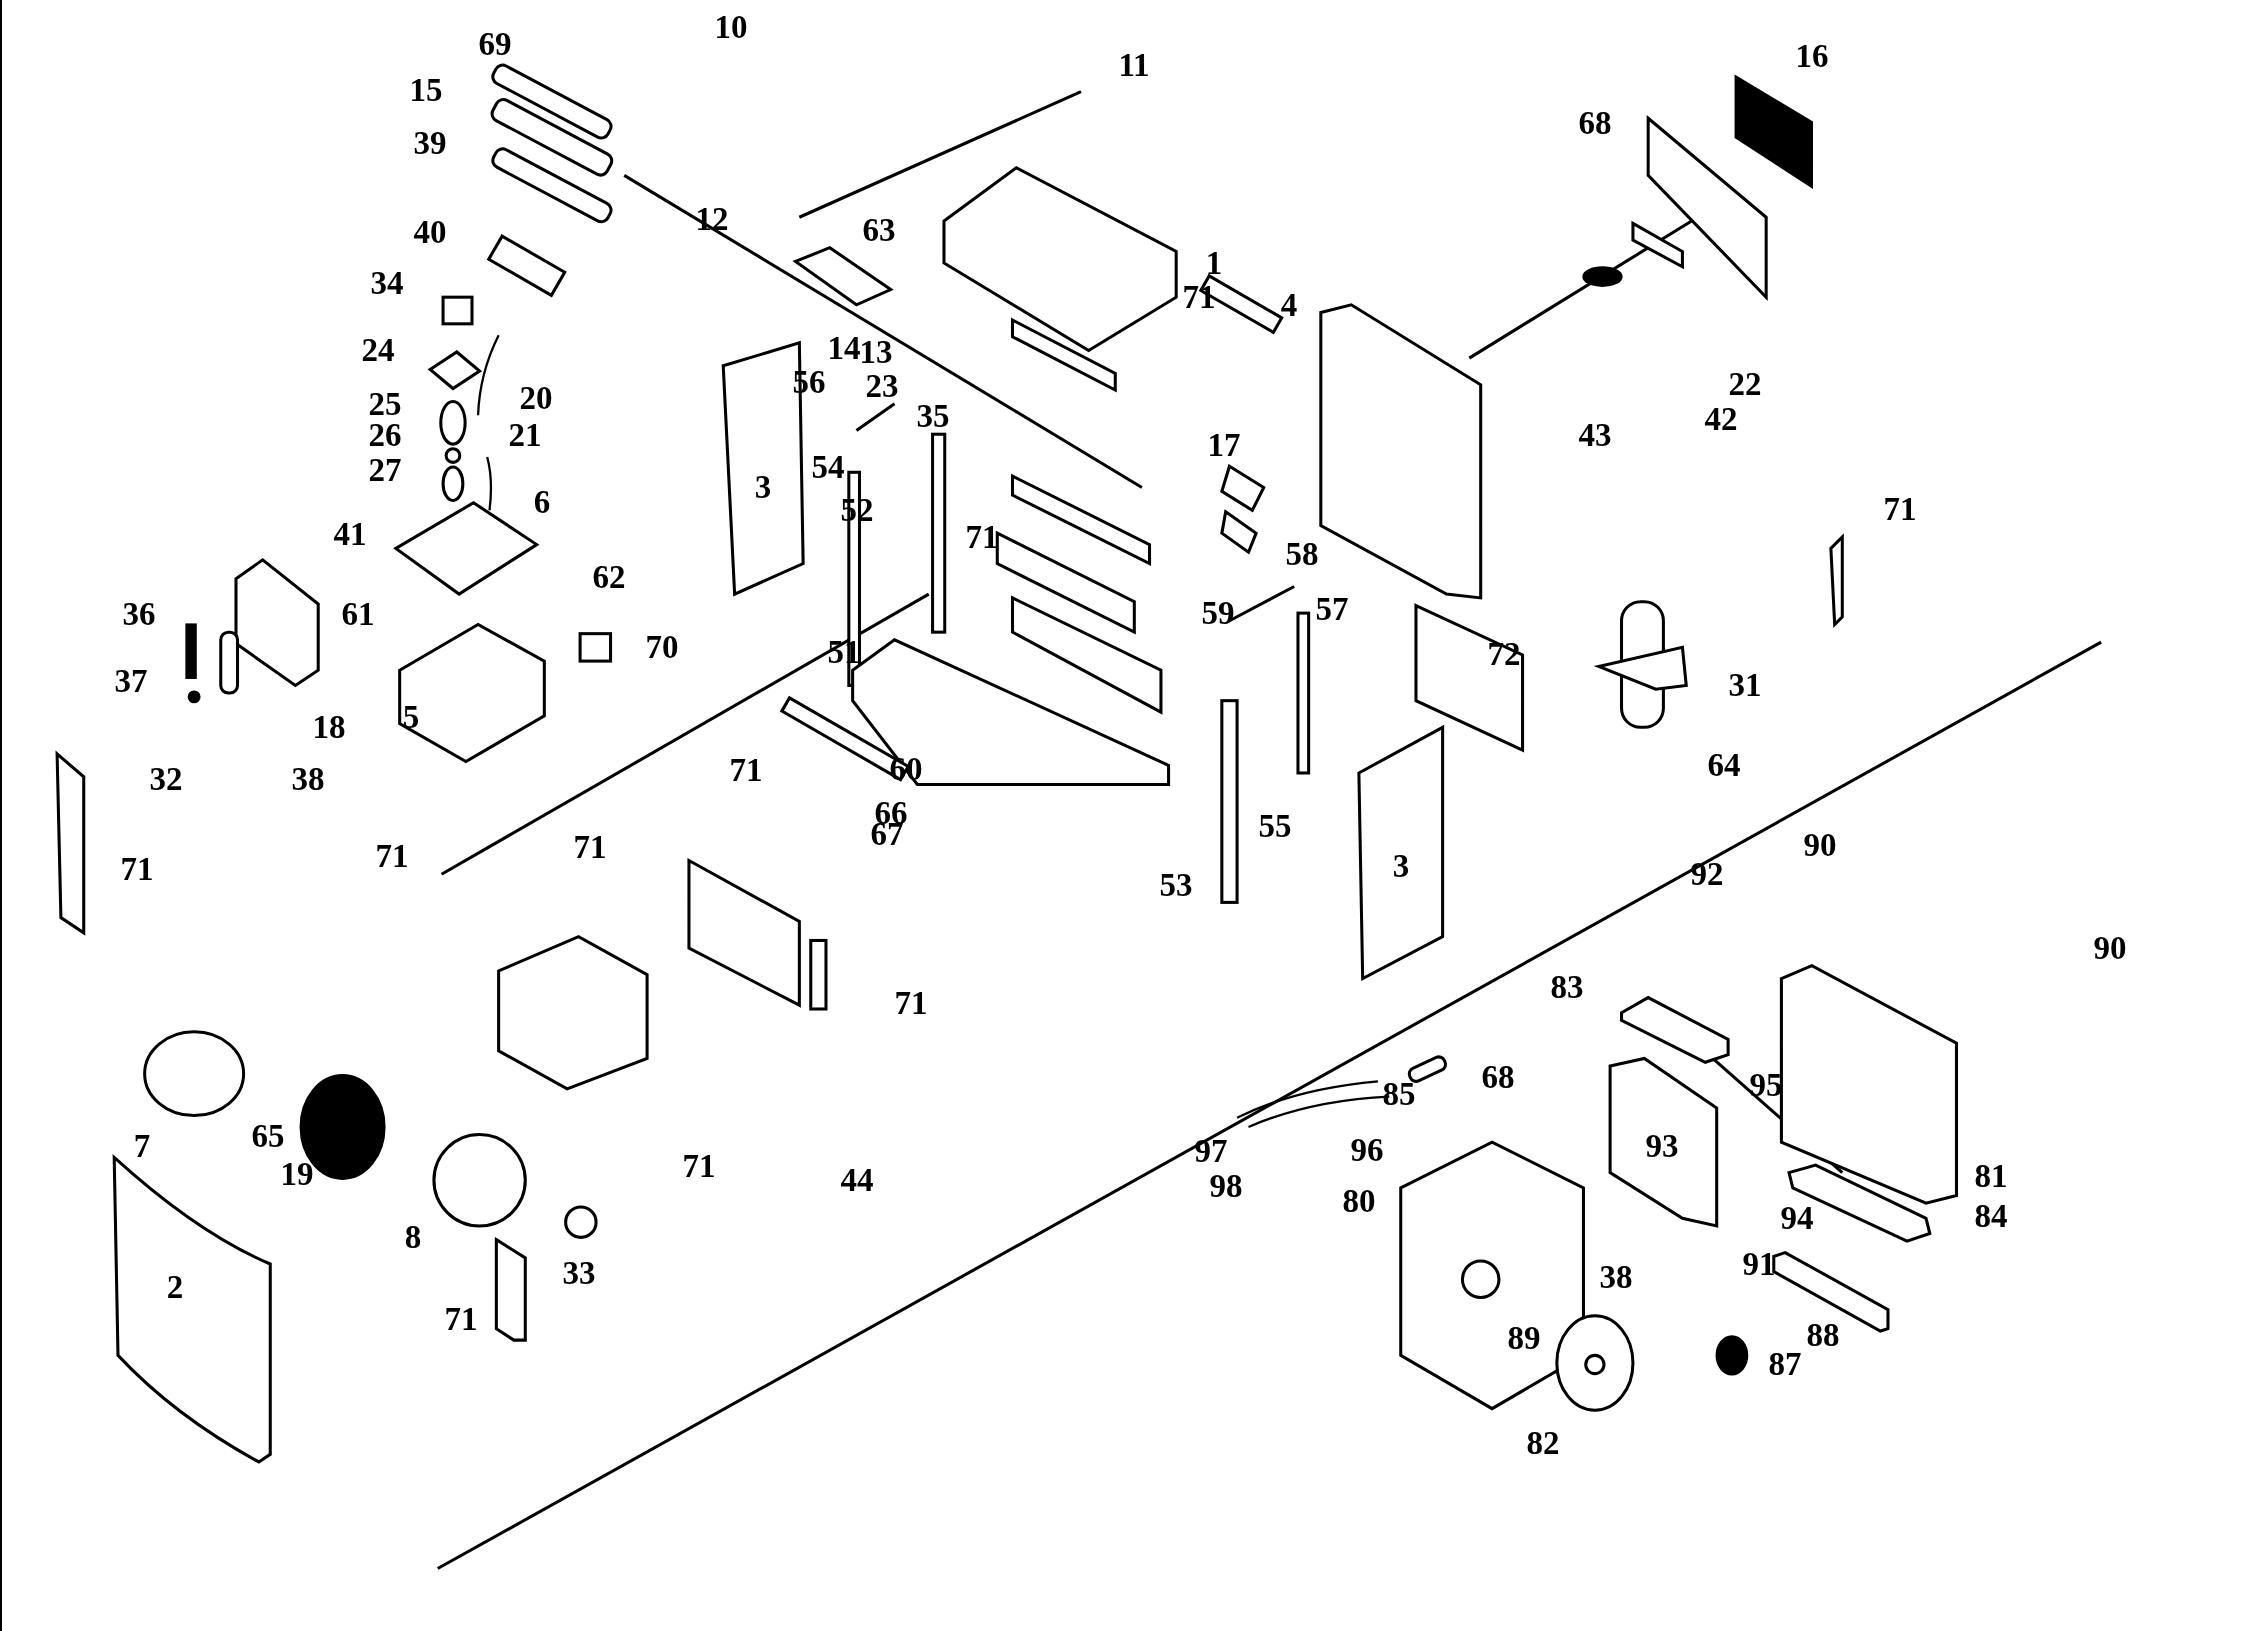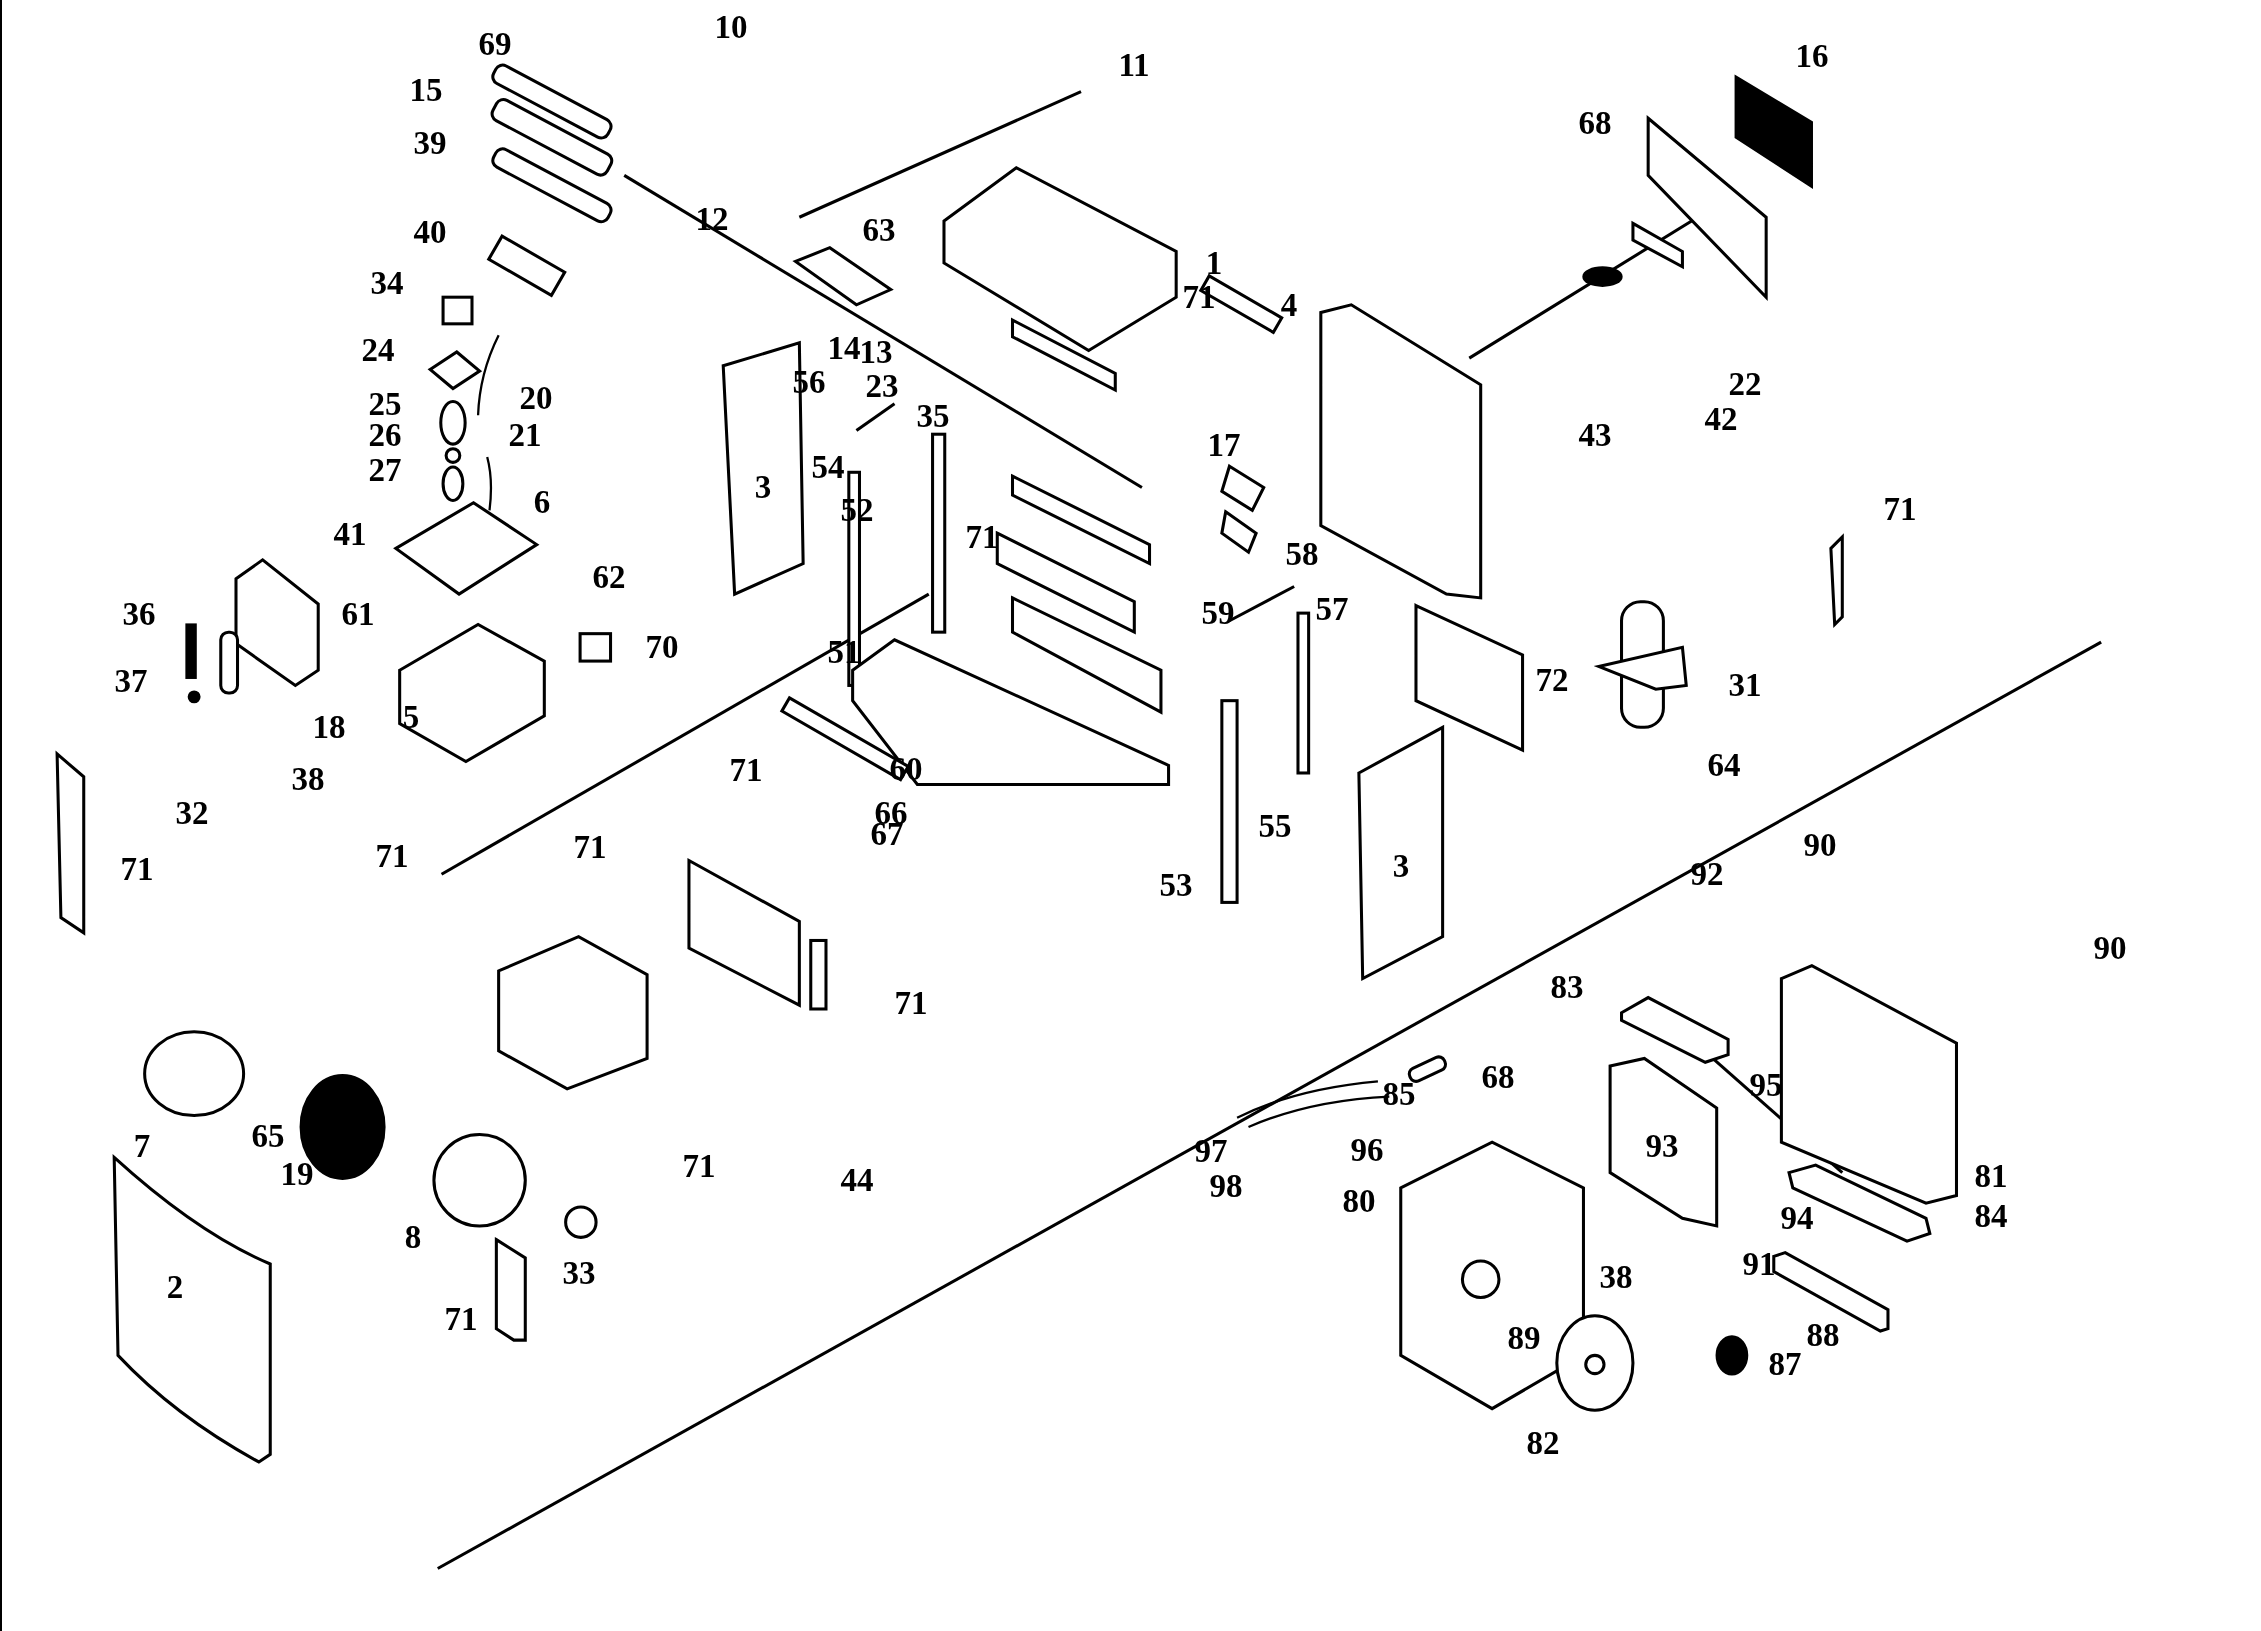--- a/index.html
+++ b/index.html
@@ -135,21 +135,21 @@
       <div class="callout" style="left: 385px; top: 435px;">26</div>
       <div class="callout" style="left: 385px; top: 470px;">27</div>
       <div class="callout" style="left: 536px; top: 398px;">20</div>
       <div class="callout" style="left: 525px; top: 435px;">21</div>
       <div class="callout" style="left: 542px; top: 502px;">6</div>
       <div class="callout" style="left: 350px; top: 534px;">41</div>
       <div class="callout" style="left: 358px; top: 614px;">61</div>
       <div class="callout" style="left: 139px; top: 614px;">36</div>
       <div class="callout" style="left: 131px; top: 681px;">37</div>
       <div class="callout" style="left: 329px; top: 727px;">18</div>
-      <div class="callout" style="left: 192px; top: 779px; margin-top: 34px;">32</div>
+      <div class="callout" style="left: 166px; top: 779px;">32</div>
       <div class="callout" style="left: 308px; top: 779px;">38</div>
       <div class="callout" style="left: 411px; top: 717px;">5</div>
       <div class="callout" style="left: 609px; top: 577px;">62</div>
       <div class="callout" style="left: 662px; top: 647px;">70</div>
       <div class="callout" style="left: 137px; top: 869px;">71</div>
       <div class="callout" style="left: 392px; top: 856px;">71</div>
       <div class="callout" style="left: 590px; top: 847px;">71</div>
       <div class="callout" style="left: 746px; top: 770px;">71</div>
       <div class="callout" style="left: 731px; top: 27px;">10</div>
       <div class="callout" style="left: 1134px; top: 65px;">11</div>
@@ -165,21 +165,21 @@
       <div class="callout" style="left: 828px; top: 467px;">54</div>
       <div class="callout" style="left: 857px; top: 510px;">52</div>
       <div class="callout" style="left: 763px; top: 487px;">3</div>
       <div class="callout" style="left: 1224px; top: 445px;">17</div>
       <div class="callout" style="left: 1289px; top: 305px;">4</div>
       <div class="callout" style="left: 982px; top: 537px;">71</div>
       <div class="callout" style="left: 1302px; top: 554px;">58</div>
       <div class="callout" style="left: 1218px; top: 613px;">59</div>
       <div class="callout" style="left: 1332px; top: 609px;">57</div>
       <div class="callout" style="left: 844px; top: 652px;">51</div>
-      <div class="callout" style="left: 1504px; top: 680px; margin-left: 48px;">72</div>
+      <div class="callout" style="left: 1504px; top: 654px;">72</div>
       <div class="callout" style="left: 906px; top: 769px;">60</div>
       <div class="callout" style="left: 887px; top: 834px;">67</div>
       <div class="callout" style="left: 1275px; top: 826px;">55</div>
       <div class="callout" style="left: 1176px; top: 885px;">53</div>
       <div class="callout" style="left: 1401px; top: 866px;">3</div>
       <div class="callout" style="left: 891px; top: 813px;">66</div>
       <div class="callout" style="left: 911px; top: 1003px;">71</div>
       <div class="callout" style="left: 1812px; top: 56px;">16</div>
       <div class="callout" style="left: 1595px; top: 123px;">68</div>
       <div class="callout" style="left: 1745px; top: 384px;">22</div>

